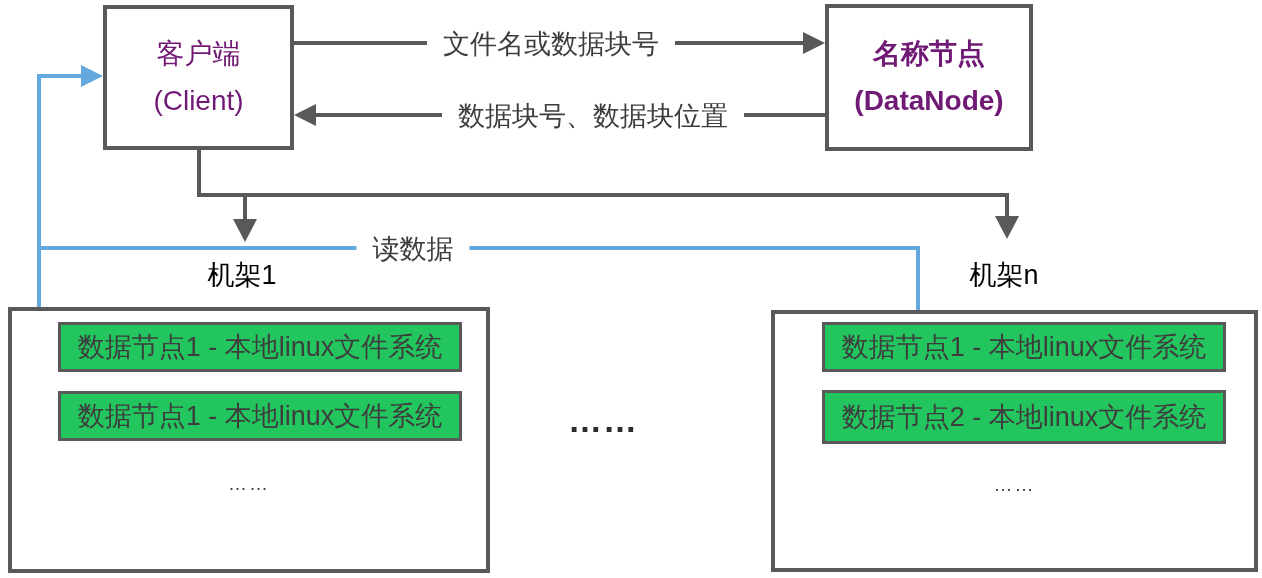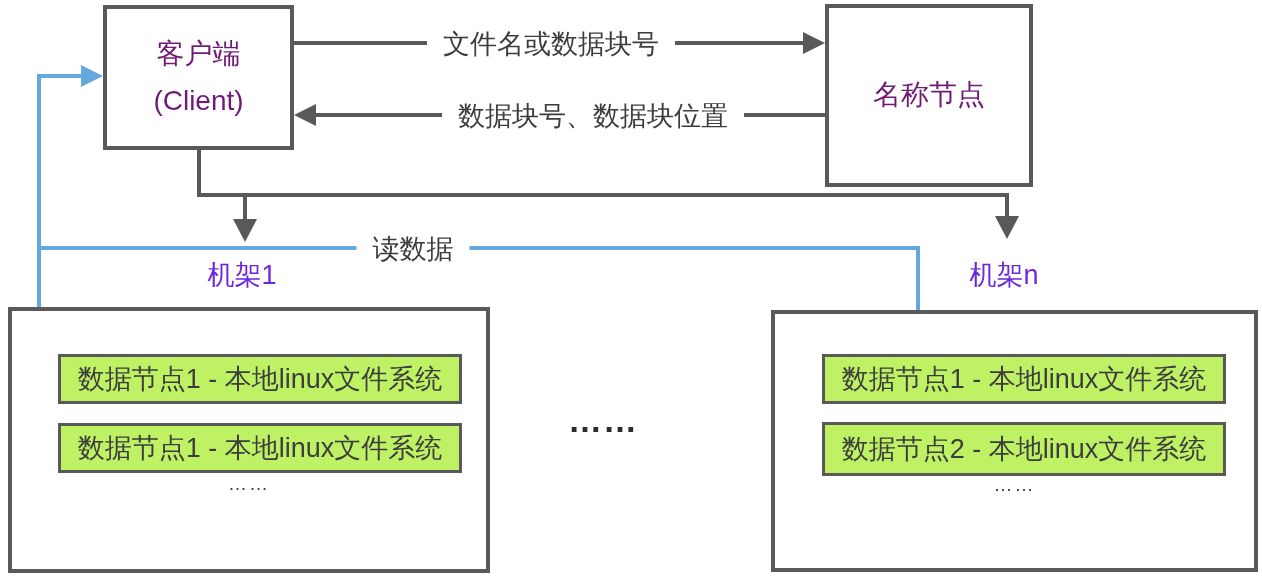--- a/index.html
+++ b/index.html
@@ -38,29 +38,28 @@
   .rack {
     position: absolute;
     border: 4px solid #595959;
     background: #ffffff;
     box-sizing: border-box;
     z-index: 2;
   }
   .dn {
     position: absolute;
     border: 3px solid #595959;
-    background: #bef264;
+    background: #22c55e;
     box-sizing: border-box;
     display: flex;
     align-items: center;
     justify-content: center;
     font-size: 27px;
     white-space: nowrap;
     color: #3d3d3d;
-    margin-top: 32px;
   }
   .rack-ellipsis {
     position: absolute;
     left: 50%;
     transform: translateX(-50%);
     font-size: 19px;
     letter-spacing: 2px;
     color: #3d3d3d;
   }
   
@@ -99,21 +98,21 @@
     font-size: 27px;
     white-space: nowrap;
     color: #3d3d3d;
     z-index: 4;
   }
   .free-label {
     position: absolute;
     transform: translate(-50%, -50%);
     font-size: 27px;
     white-space: nowrap;
-    color: #6d28d9;
+    color: #000000;
     z-index: 4;
   }
   .mid-ellipsis {
     position: absolute;
     transform: translate(-50%, -50%);
     font-size: 34px;
     font-weight: 900;
     letter-spacing: 1px;
     color: #2b2b2b;
     z-index: 4;
@@ -122,22 +121,23 @@
 </head>
 <body>
 
 <div class="canvas">
 
   <div class="node" style="left:103px; top:5px; width:191px; height:145px;">
     <div class="t1">客户端</div>
     <div class="t2">(Client)</div>
   </div>
 
-  <div class="node" style="left:825px; top:4px; width:208px; height:183px;">
+  <div class="node" style="left:825px; top:4px; width:208px; height:147px;font-weight:bold;">
     <div class="t1">名称节点</div>
+    <div class="t2">(DataNode)</div>
   </div>
 
   <div class="hline" style="left:294px; top:41px; width:512px;"></div>
   <div class="tri tri-right" style="left:803px; top:32px;"></div>
   <div class="line-label" style="left:551px; top:44px;">文件名或数据块号</div>
 
   <div class="hline" style="left:314px; top:113px; width:511px;"></div>
   <div class="tri tri-left" style="left:294px; top:104px;"></div>
   <div class="line-label" style="left:593px; top:116px;">数据块号、数据块位置</div>
 

